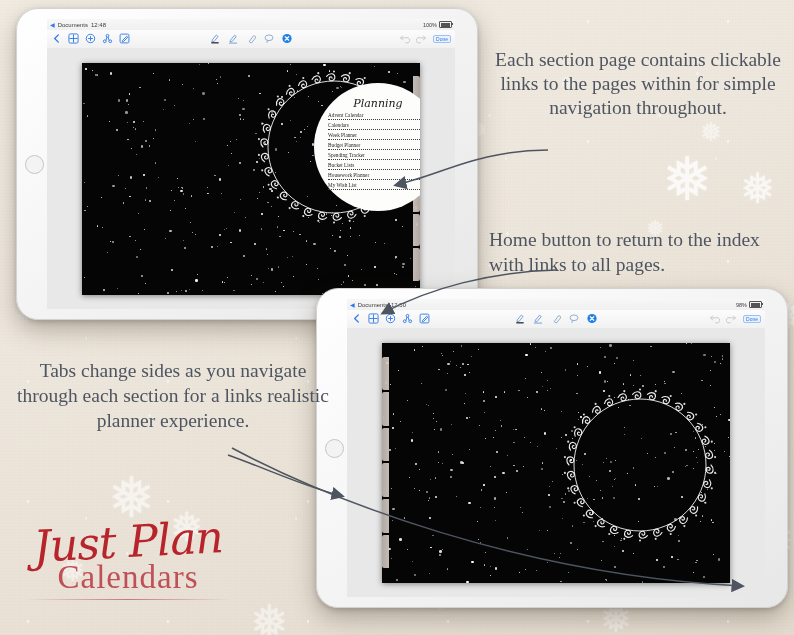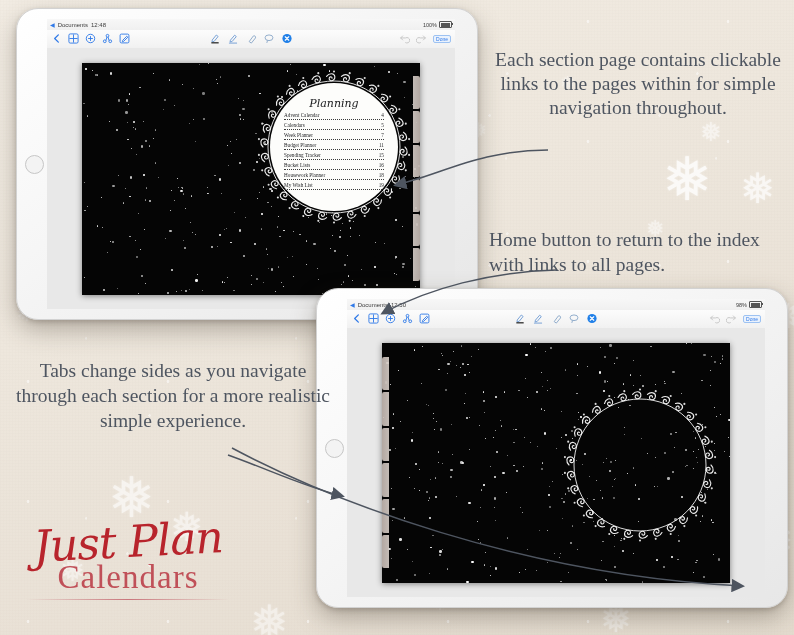--- a/index.html
+++ b/index.html
@@ -102,21 +102,21 @@
 
   
   .tabstrip{position:absolute;top:6%;bottom:6%;width:7px;display:flex;flex-direction:column;gap:2px;}
   .tab{flex:1;background:linear-gradient(90deg,#d8cfc9,#c6bab3);border-radius:0 2px 2px 0;opacity:.9;}
   .tabstrip.left .tab{border-radius:2px 0 0 2px;background:linear-gradient(270deg,#d8cfc9,#c6bab3);}
 
   
   .circle-wrap{position:absolute;display:flex;align-items:center;justify-content:center;}
   .filigree{position:absolute;inset:0;}
   .disc{position:absolute;border-radius:50%;background:#fdfdfb;
-        display:flex;flex-direction:column;align-items:center;}
+        display:flex;flex-direction:column;align-items:center;margin-left:44px;}
   .disc-title{font-family:"DejaVu Serif",serif;font-style:italic;color:#17181a;}
   .toc{width:78%;margin-top:2px;}
   .toc-row{display:flex;align-items:baseline;justify-content:space-between;
            font-family:"Liberation Serif",serif;color:#1d1e20;
            border-bottom:1px dotted #3a3a3a;}
   .toc-row .lbl{white-space:nowrap;}
   .toc-row .pg{padding-left:4px;}
 
   
   .arrow-svg{position:absolute;left:0;top:0;width:794px;height:635px;pointer-events:none;}
@@ -1182,21 +1182,21 @@
             </svg>
           </div>
         </div>
       </div>
 
     </div>
   </div>
 
   <div class="blurb" id="blurb-links">Each section page contains clickable links to the pages within for simple navigation throughout.</div>
   <div class="blurb" id="blurb-home">Home button to return to the index with links to all pages.</div>
-  <div class="blurb" id="blurb-tabs">Tabs change sides as you navigate through each section for a more realistic simple experience.</div>
+  <div class="blurb" id="blurb-tabs">Tabs change sides as you navigate through each section for a links realistic planner experience.</div>
 
   <div class="logo">
     <div class="logo-script">Just Plan</div>
     <div class="logo-sub">Calendars</div>
     <div class="logo-rule"></div>
   </div>
 
   <svg class="arrow-svg">
     <defs>
       <marker id="ah" markerWidth="9" markerHeight="9" refX="7" refY="4.5" orient="auto">

